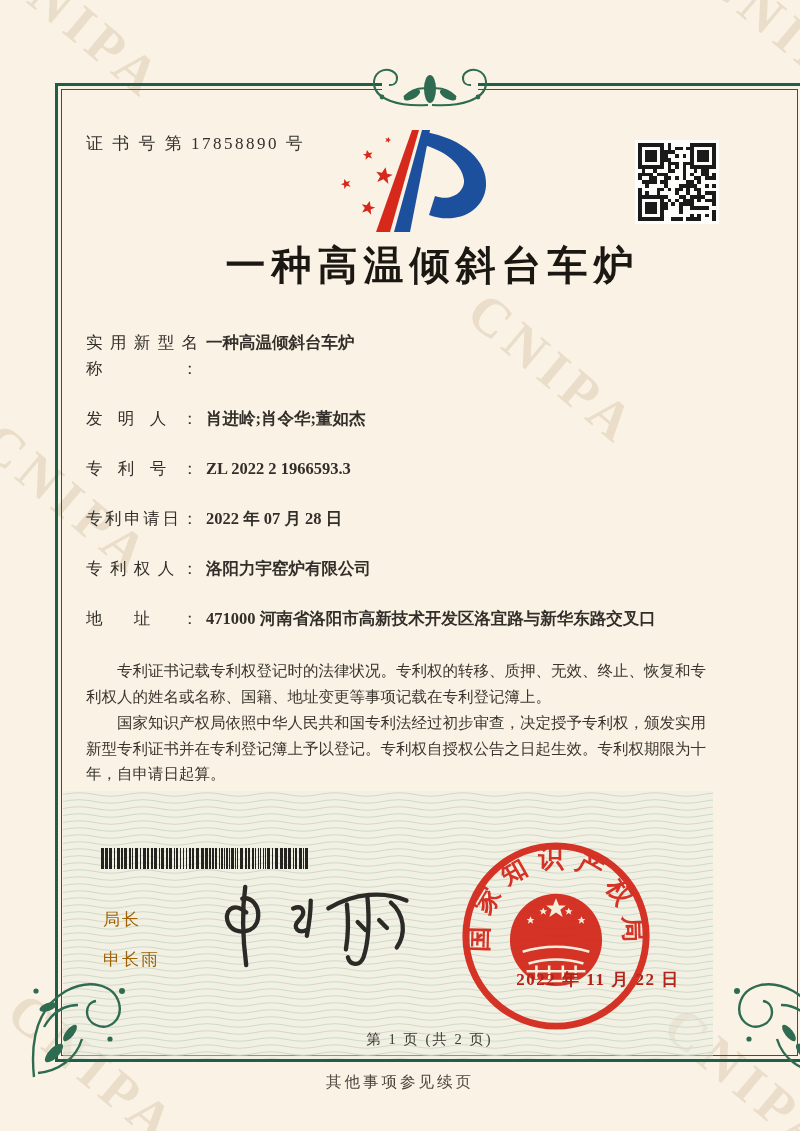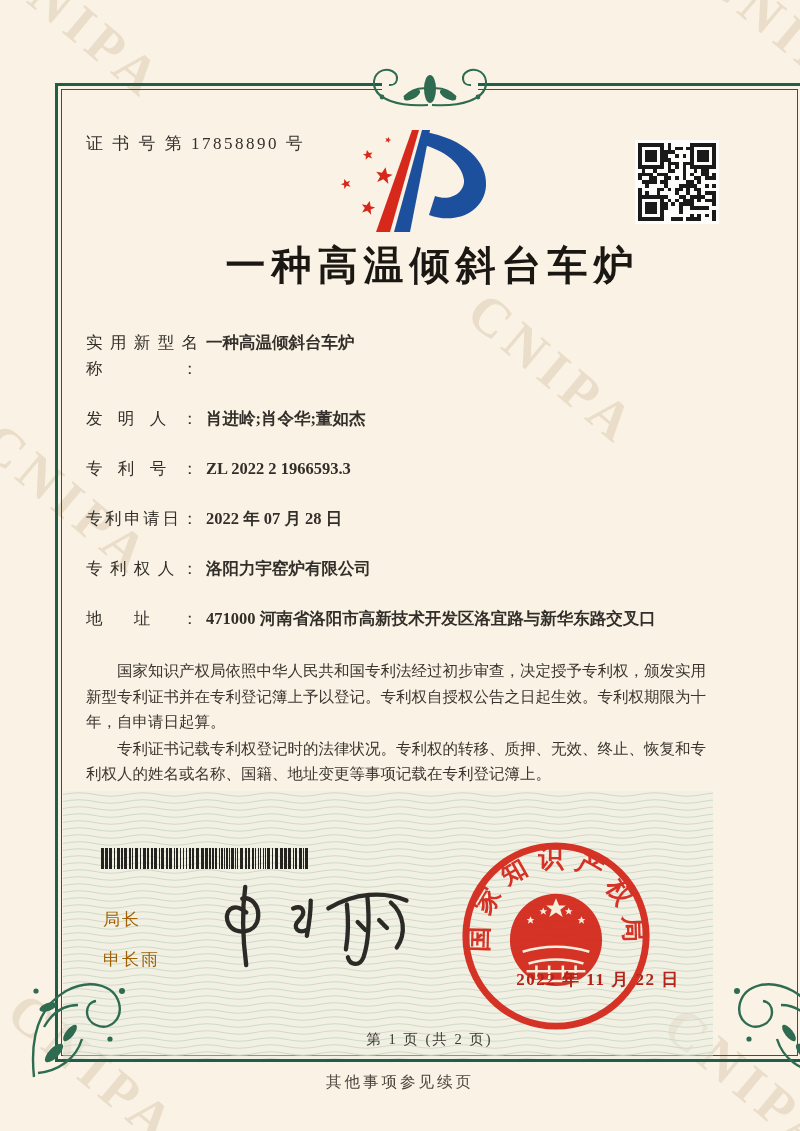--- a/index.html
+++ b/index.html
@@ -420,22 +420,22 @@
       </div>
       <div class="field-row">
         <span class="flabel">专利权人：</span><span class="fvalue">洛阳力宇窑炉有限公司</span>
       </div>
       <div class="field-row">
         <span class="flabel">地址：</span><span class="fvalue">471000 河南省洛阳市高新技术开发区洛宜路与新华东路交叉口</span>
       </div>
     </div>
 
     <div class="paras">
+      <p>专利证书记载专利权登记时的法律状况。专利权的转移、质押、无效、终止、恢复和专利权人的姓名或名称、国籍、地址变更等事项记载在专利登记簿上。</p>
       <p>国家知识产权局依照中华人民共和国专利法经过初步审查，决定授予专利权，颁发实用新型专利证书并在专利登记簿上予以登记。专利权自授权公告之日起生效。专利权期限为十年，自申请日起算。</p>
-      <p>专利证书记载专利权登记时的法律状况。专利权的转移、质押、无效、终止、恢复和专利权人的姓名或名称、国籍、地址变更等事项记载在专利登记簿上。</p>
     </div>
 
     <div id="barcode" class="barcode"><i style="width:3px;margin-right:1px"></i><i style="width:3px;margin-right:1px"></i><i style="width:3px;margin-right:2px"></i><i style="width:1px;margin-right:2px"></i><i style="width:3px;margin-right:1px"></i><i style="width:2px;margin-right:1px"></i><i style="width:3px;margin-right:2px"></i><i style="width:2px;margin-right:1px"></i><i style="width:1px;margin-right:2px"></i><i style="width:3px;margin-right:2px"></i><i style="width:1px;margin-right:2px"></i><i style="width:3px;margin-right:1px"></i><i style="width:2px;margin-right:2px"></i><i style="width:2px;margin-right:1px"></i><i style="width:3px;margin-right:2px"></i><i style="width:1px;margin-right:1px"></i><i style="width:3px;margin-right:2px"></i><i style="width:2px;margin-right:1px"></i><i style="width:3px;margin-right:2px"></i><i style="width:1px;margin-right:1px"></i><i style="width:2px;margin-right:2px"></i><i style="width:1px;margin-right:2px"></i><i style="width:1px;margin-right:2px"></i><i style="width:1px;margin-right:2px"></i><i style="width:2px;margin-right:1px"></i><i style="width:2px;margin-right:2px"></i><i style="width:3px;margin-right:2px"></i><i style="width:3px;margin-right:1px"></i><i style="width:3px;margin-right:1px"></i><i style="width:2px;margin-right:1px"></i><i style="width:2px;margin-right:1px"></i><i style="width:2px;margin-right:2px"></i><i style="width:1px;margin-right:1px"></i><i style="width:2px;margin-right:1px"></i><i style="width:1px;margin-right:1px"></i><i style="width:2px;margin-right:1px"></i><i style="width:1px;margin-right:1px"></i><i style="width:3px;margin-right:1px"></i><i style="width:1px;margin-right:1px"></i><i style="width:1px;margin-right:2px"></i><i style="width:3px;margin-right:2px"></i><i style="width:2px;margin-right:1px"></i><i style="width:2px;margin-right:2px"></i><i style="width:2px;margin-right:1px"></i><i style="width:1px;margin-right:2px"></i><i style="width:1px;margin-right:1px"></i><i style="width:1px;margin-right:2px"></i><i style="width:1px;margin-right:1px"></i><i style="width:1px;margin-right:1px"></i><i style="width:3px;margin-right:2px"></i><i style="width:1px;margin-right:2px"></i><i style="width:3px;margin-right:2px"></i><i style="width:3px;margin-right:1px"></i><i style="width:3px;margin-right:1px"></i><i style="width:3px;margin-right:2px"></i><i style="width:1px;margin-right:1px"></i><i style="width:2px;margin-right:2px"></i><i style="width:3px;margin-right:1px"></i><i style="width:1px;margin-right:1px"></i><i style="width:3px;margin-right:2px"></i></div>
 
     <div class="signer">
       <div>局长</div>
       <div>申长雨</div>
     </div>
 
     <svg class="autograph" viewBox="0 0 220 96">

